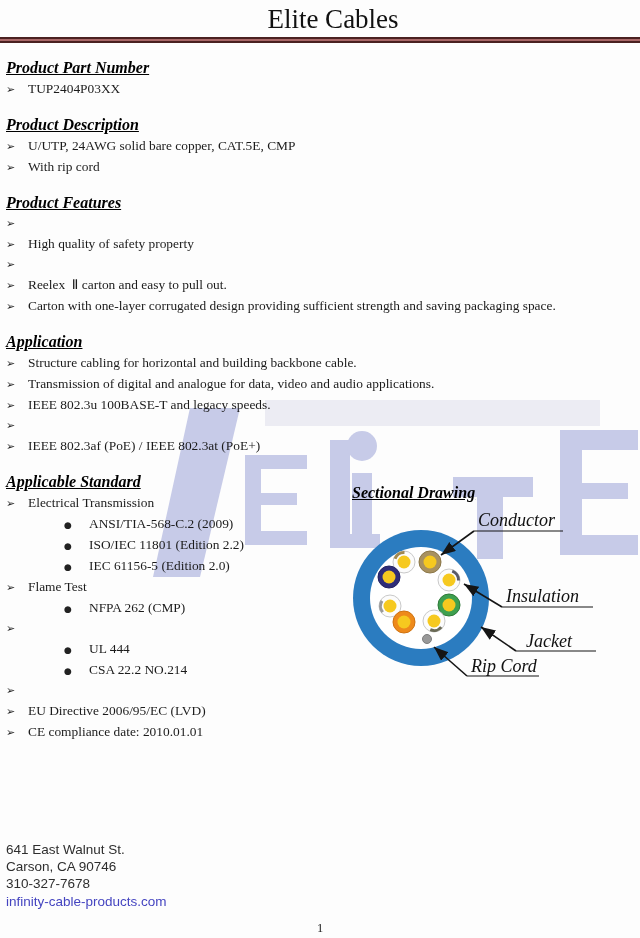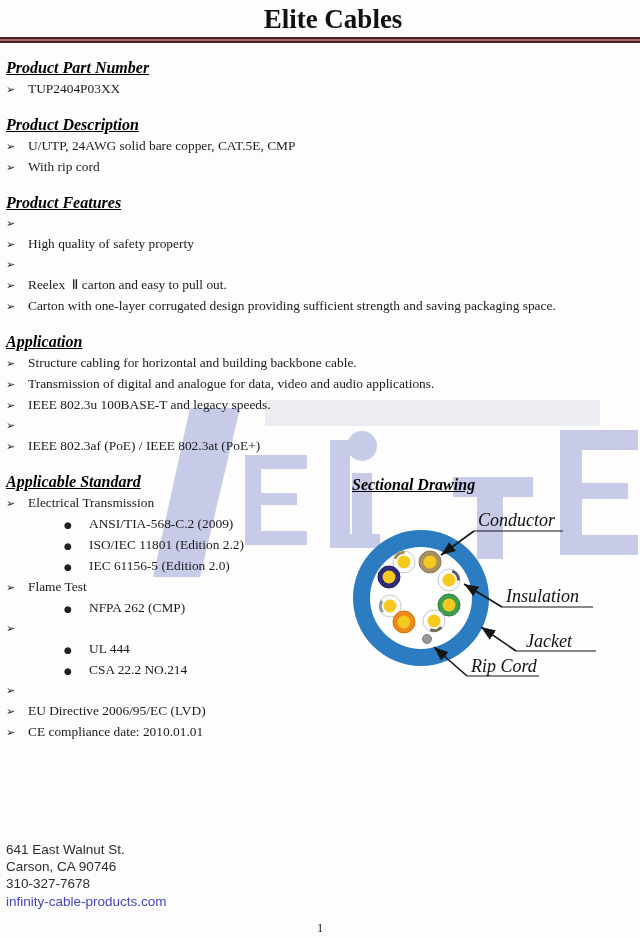--- a/index.html
+++ b/index.html
@@ -3,34 +3,34 @@
 <meta charset="utf-8">
 <style>
   html,body{margin:0;padding:0;}
   body{width:640px;height:938px;background:#fdfdfd;position:relative;overflow:hidden;
        font-family:"Liberation Serif",serif;color:#1b1b1b;}
   .page{position:absolute;inset:0;}
   
   .wm{position:absolute;left:95px;top:395px;z-index:0;}
   
   .hdr{position:relative;z-index:1;}
-  .title{padding-top:1px;font-size:27px;line-height:36px;font-weight:bold;text-align:center;color:#111;padding-left:26px;}
+  .title{padding-top:1px;font-size:27px;line-height:36px;font-weight:normal;text-align:center;color:#111;padding-left:26px;}
   .rule{height:2px;background:#a96868;border-top:2px solid #4a2121;border-bottom:2px solid #4a2121;}
   
   .content{position:relative;z-index:1;padding:0 6px;}
   h2{margin:16px 0 3px;font-size:16px;line-height:17px;font-weight:bold;font-style:italic;
      text-decoration:underline;color:#000000;}
   .li{display:flex;align-items:baseline;line-height:20px;font-size:13.4px;}
   .li .b{width:22px;flex:0 0 22px;font-size:11px;color:#222;font-family:"DejaVu Sans",sans-serif;}
   .li.l2{padding-left:58px;}
   .li.l2 .b{width:25px;flex:0 0 25px;font-size:9px;}
   .std-col{width:340px;}
   
   .draw{position:absolute;left:330px;top:460px;width:310px;height:255px;z-index:2;}
-  .draw h2{position:absolute;left:22px;top:-8px;margin:24px 0 0;}
+  .draw h2{position:absolute;left:22px;top:-8px;margin:32px 0 0;}
   .draw svg{position:absolute;left:0;top:0;}
   
   .footer{position:absolute;left:6px;top:841px;z-index:1;font-family:"Liberation Sans",sans-serif;
           font-size:13.5px;line-height:17.2px;color:#2e2e2e;}
   .footer a{color:#4444c0;cursor:pointer;}
   .pageno{position:absolute;left:0;right:0;top:921px;text-align:center;font-size:12.5px;z-index:1;color:#222;}
 </style>
 </head>
 <body>
 

